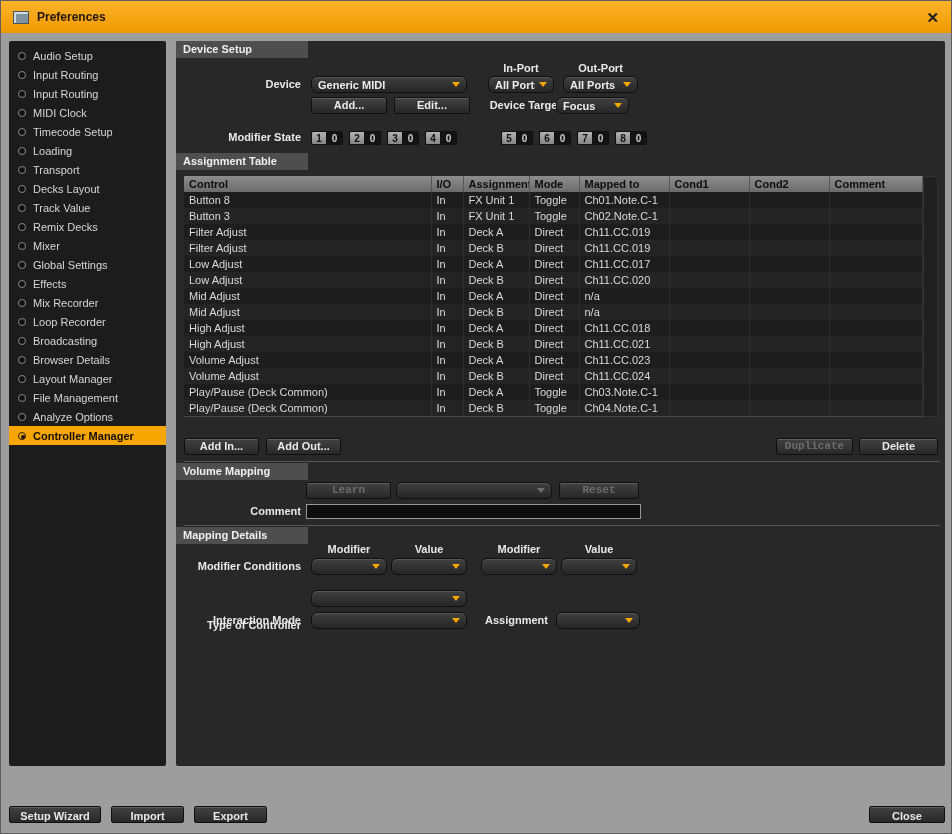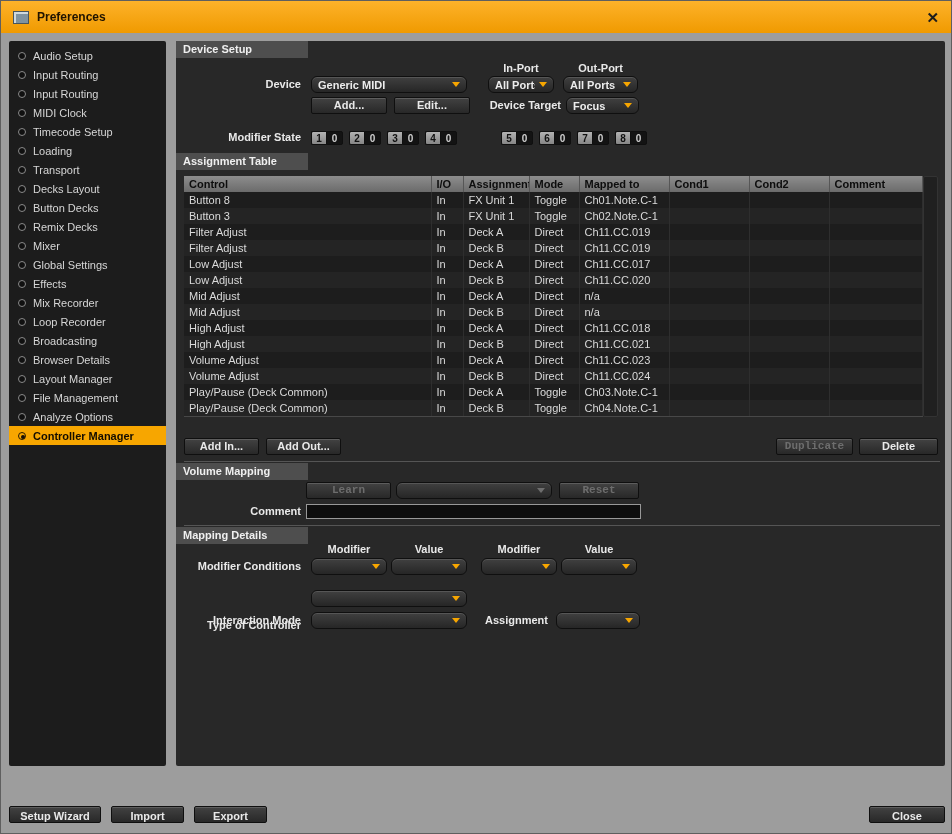--- a/index.html
+++ b/index.html
@@ -122,21 +122,21 @@
     <span class="side-label">Transport</span>
   </div>
 
   <div class="side-item">
     <span class="radio"></span>
     <span class="side-label">Decks Layout</span>
   </div>
 
   <div class="side-item">
     <span class="radio"></span>
-    <span class="side-label">Button Decks</span>
+    <span class="side-label">Track Value</span>
   </div>
 
   <div class="side-item">
     <span class="radio"></span>
     <span class="side-label">Remix Decks</span>
   </div>
 
   <div class="side-item">
     <span class="radio"></span>
     <span class="side-label">Mixer</span>
@@ -210,21 +210,21 @@
       <span class="dd-arrow"></span>
     </div>
     <div class="dropdown" style="left:387px;top:35px;width:75px">
       <span class="dd-text">All Ports</span>
       <span class="dd-arrow"></span>
     </div>
 
     <div class="btn" style="left:135px;top:56px;width:76px">Add...</div>
     <div class="btn" style="left:218px;top:56px;width:76px">Edit...</div>
     <div class="lbl right" style="left:255px;top:56px;width:130px">Device Target</div>
-    <div class="dropdown" style="left:390px;top:56px;width:73px">
+    <div class="dropdown" style="left:380px;top:56px;width:73px">
       <span class="dd-text">Focus</span>
       <span class="dd-arrow"></span>
     </div>
 
     <div class="lbl right" style="left:0;top:88px;width:125px">Modifier State</div>
     <div class="modifiers" style="left:135px;top:90px">
   <div class="mod">
     <span class="mod-num">1</span>
     <span class="mod-val">0</span>
   </div>

